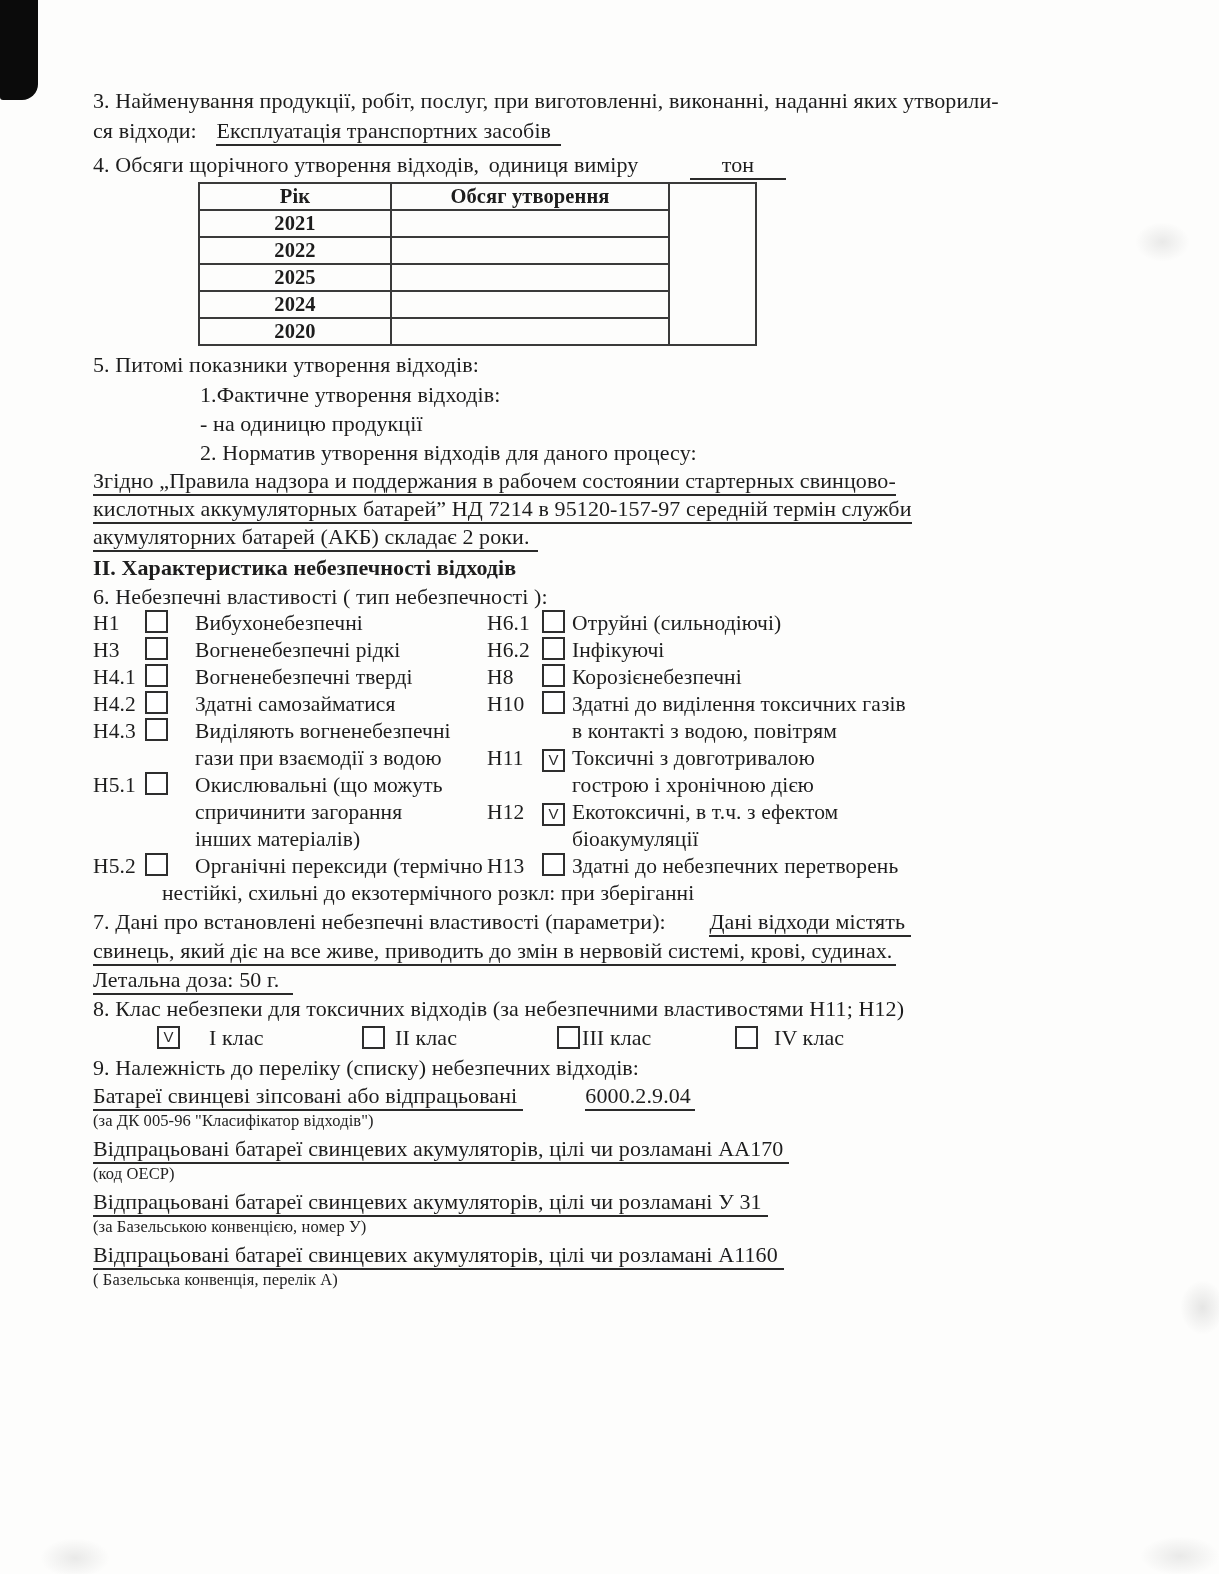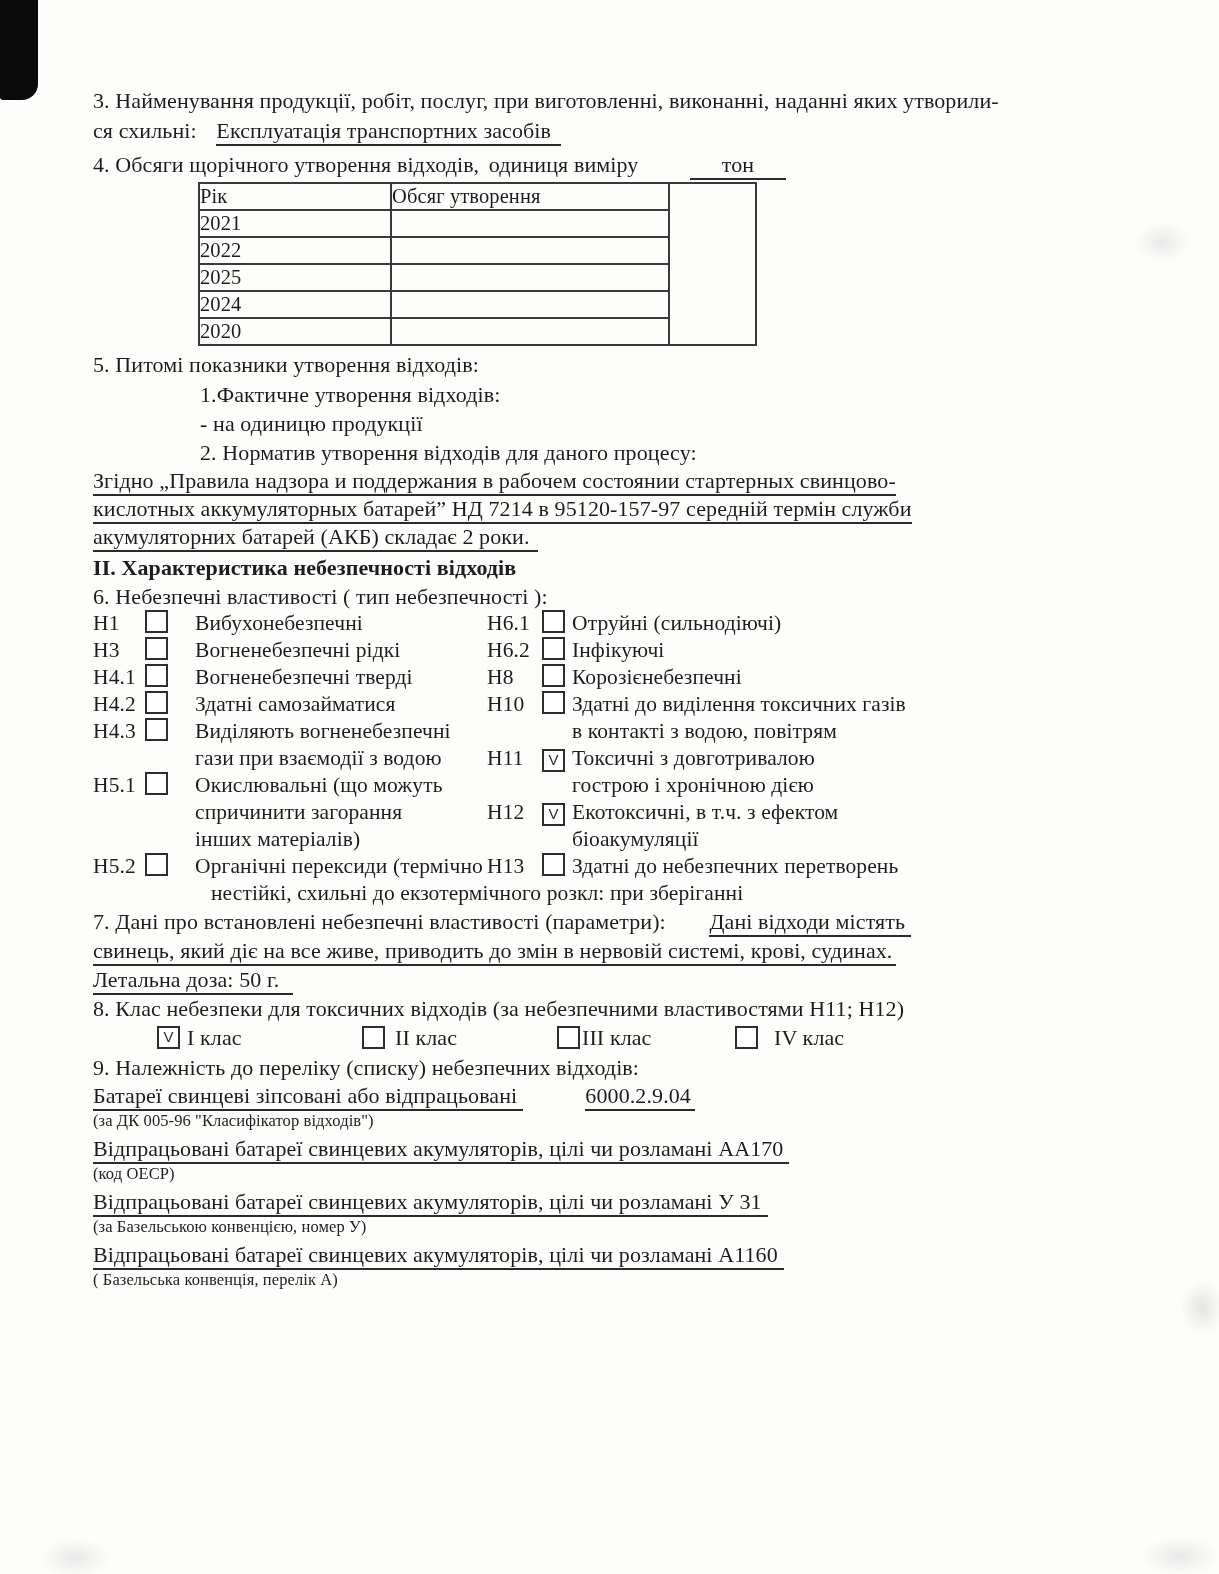--- a/index.html
+++ b/index.html
@@ -22,37 +22,37 @@
 
   .u{border-bottom:2px solid #2a2a2a;padding-bottom:1px;}
 
   
   .unit-line{white-space:nowrap;}
   .unit-label{margin-left:4px;}
   .unit-value{display:inline-block;width:96px;margin-left:46px;text-align:center;border-bottom:2px solid #2a2a2a;line-height:26px;}
 
   
   table.vol{border-collapse:collapse;table-layout:fixed;margin:2px 0 4px 105px;width:557px;font-size:20.5px;}
-  table.vol td{border:2px solid #3a3a3a;height:25px;padding:0;line-height:25px;}
+  table.vol td{border:2px solid #3a3a3a;height:25px;text-align:center;padding:0;line-height:25px;font-weight:bold;}
   table.vol td.unitcol{border-top:2px solid #3a3a3a;}
 
   .ind{margin-left:107px;}
   .notes{line-height:28px;}
   .sec-title{font-weight:bold;line-height:30px;margin-top:2px;}
 
   
   .hz{line-height:27px;font-size:21.5px;}
   .hz-line{display:flex;align-items:flex-end;white-space:nowrap;height:27px;}
   .hz-lc{flex:0 0 52px;}
   .hz-lb{flex:0 0 50px;}
   .hz-lt{flex:0 0 292px;overflow:visible;}
   .hz-rc{flex:0 0 55px;}
   .hz-rb{flex:0 0 30px;}
   .hz-rt{flex:1 1 auto;overflow:visible;}
-  .hz-full{margin-left:118px;}
+  .hz-full{margin-left:69px;}
 
   .cb{display:inline-block;width:19px;height:19px;border:2px solid #2e2e2e;vertical-align:-3px;
       text-align:center;font-size:15px;line-height:18px;font-family:"Liberation Sans",sans-serif;color:#2e2e2e;background:#fff;}
 
   
   .class-row{position:relative;height:30px;}
   .class-row .cb{position:absolute;top:3px;}
   .class-row .cl{position:absolute;top:0;}
 
   .entry-main{line-height:27px;white-space:nowrap;}
@@ -66,21 +66,21 @@
   <div class="corner-blot"></div>
   <div class="smudge s1"></div>
   <div class="smudge s2"></div>
   <div class="smudge s3"></div>
   <div class="smudge s4"></div>
 
   <div class="content">
 
     <div>3. Найменування продукції, робіт, послуг, при виготовленні, виконанні, наданні яких утворили-</div>
     <div>
-      <span>ся схильні:</span>
+      <span>ся відходи:</span>
       <span class="u" style="margin-left:14px;padding-right:10px;">Експлуатація транспортних засобів</span>
     </div>
 
     <div class="unit-line" style="margin-top:4px;">
       <span>4. Обсяги щорічного утворення відходів,</span>
       <span class="unit-label">одиниця виміру</span>
       <span class="unit-value">тон</span>
     </div>
 
     <table class="vol">
@@ -222,21 +222,21 @@
     <div style="line-height:29px;white-space:nowrap;">
       <span class="u" style="padding-right:4px;">свинець, який діє на все живе, приводить до  змін в нервовій системі, крові, судинах.</span>
     </div>
     <div style="line-height:29px;">
       <span class="u" style="padding-right:14px;">Летальна доза: 50 г.</span>
     </div>
 
     <div style="line-height:29px;">8. Клас небезпеки для токсичних відходів (за небезпечними властивостями Н11; Н12)</div>
     <div class="class-row">
       <span class="cb" style="left:64px;">V</span>
-      <span class="cl" style="left:94px;text-align:center;">І клас</span>
+      <span class="cl" style="left:116px;text-align:center;">І клас</span>
       <span class="cb" style="left:269px;"></span>
       <span class="cl" style="left:302px;">ІІ клас</span>
       <span class="cb" style="left:464px;"></span>
       <span class="cl" style="left:489px;">ІІІ клас</span>
       <span class="cb" style="left:642px;"></span>
       <span class="cl" style="left:681px;">IV клас</span>
     </div>
 
     <div style="line-height:29px;">9. Належність до переліку (списку) небезпечних відходів:</div>
 

